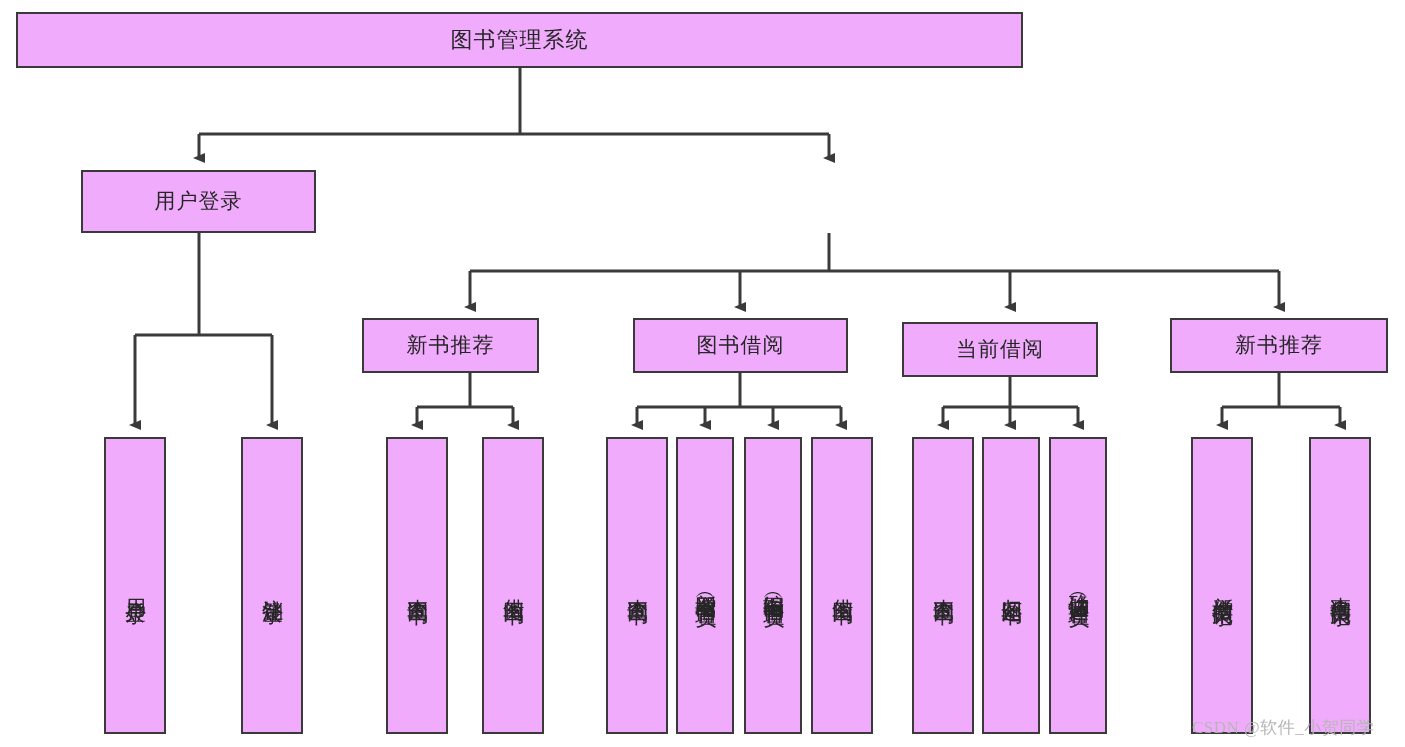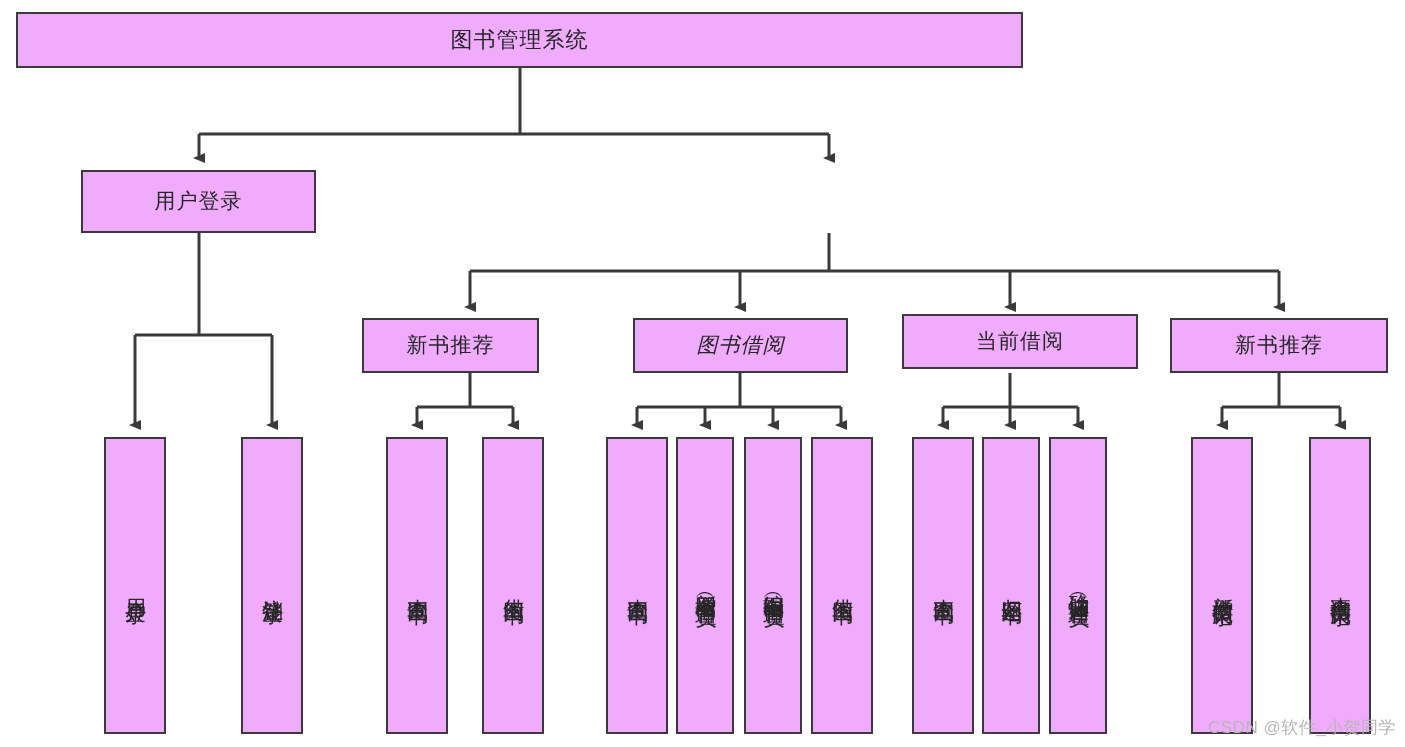--- a/index.html
+++ b/index.html
@@ -56,22 +56,21 @@
     letter-spacing: 2px;
     white-space: nowrap;
     color: #262626;
   }
   .watermark {
     position: absolute;
     font-size: 17px;
     color: #b6b6b6;
     letter-spacing: 0.5px;
     white-space: nowrap;
-    font-family: Liberation Sans, sans-serif;
-    padding-left: 16px;
+    font-family: Liberation Serif, serif;
   }
 </style>
 </head>
 <body>
 
 <div id="canvas">
 
   <svg id="wires" viewBox="0 0 1405 747">
     <defs>
       <marker id="arrow" markerWidth="12" markerHeight="12" refX="5" refY="6" orient="auto" markerUnits="userSpaceOnUse">
@@ -128,25 +127,25 @@
 
   <div class="node horiz" style="left:81px; top:170px; width:235px; height:63px;">
     <span>用户登录</span>
   </div>
 
 
   <div class="node horiz" style="left:362px; top:318px; width:177px; height:55px;">
     <span>新书推荐</span>
   </div>
 
-  <div class="node horiz" style="left:633px; top:318px; width:215px; height:55px;font-style:italic;">
+  <div class="node horiz" style="left:633px; top:318px; width:215px; height:55px;">
     <span>图书借阅</span>
   </div>
 
-  <div class="node horiz" style="left:902px; top:314px; width:236px; height:55px;justify-content:center;">
+  <div class="node horiz" style="left:902px; top:322px; width:196px; height:55px;justify-content:center;">
     <span>当前借阅</span>
   </div>
 
   <div class="node horiz" style="left:1170px; top:318px; width:218px; height:55px;">
     <span>新书推荐</span>
   </div>
 
   <div class="node leaf" style="left:104px; top:437px; width:62px; height:297px;">
     <span class="vtext">用户登录</span>
   </div>

